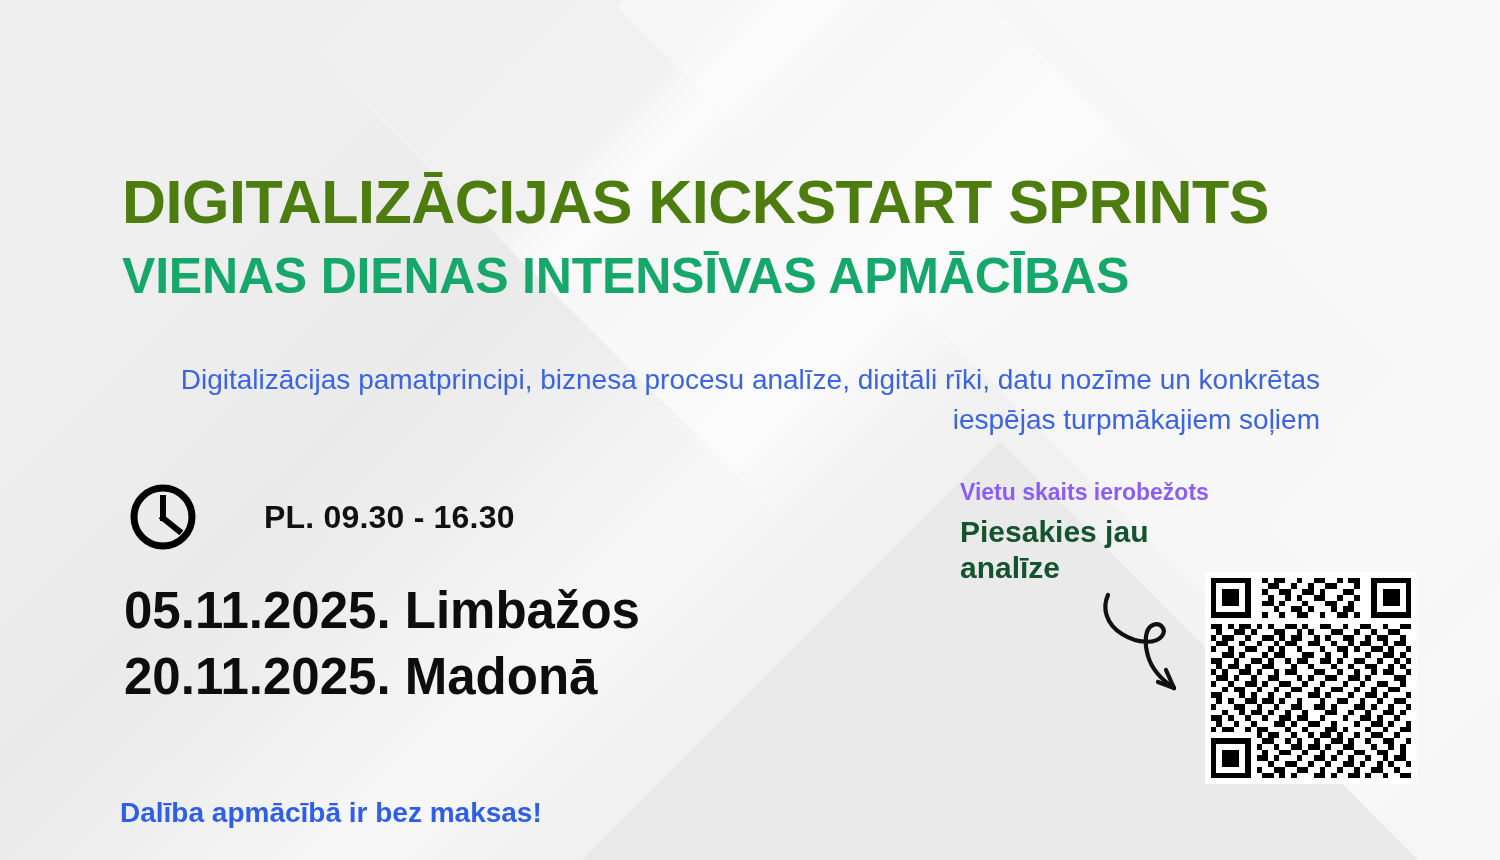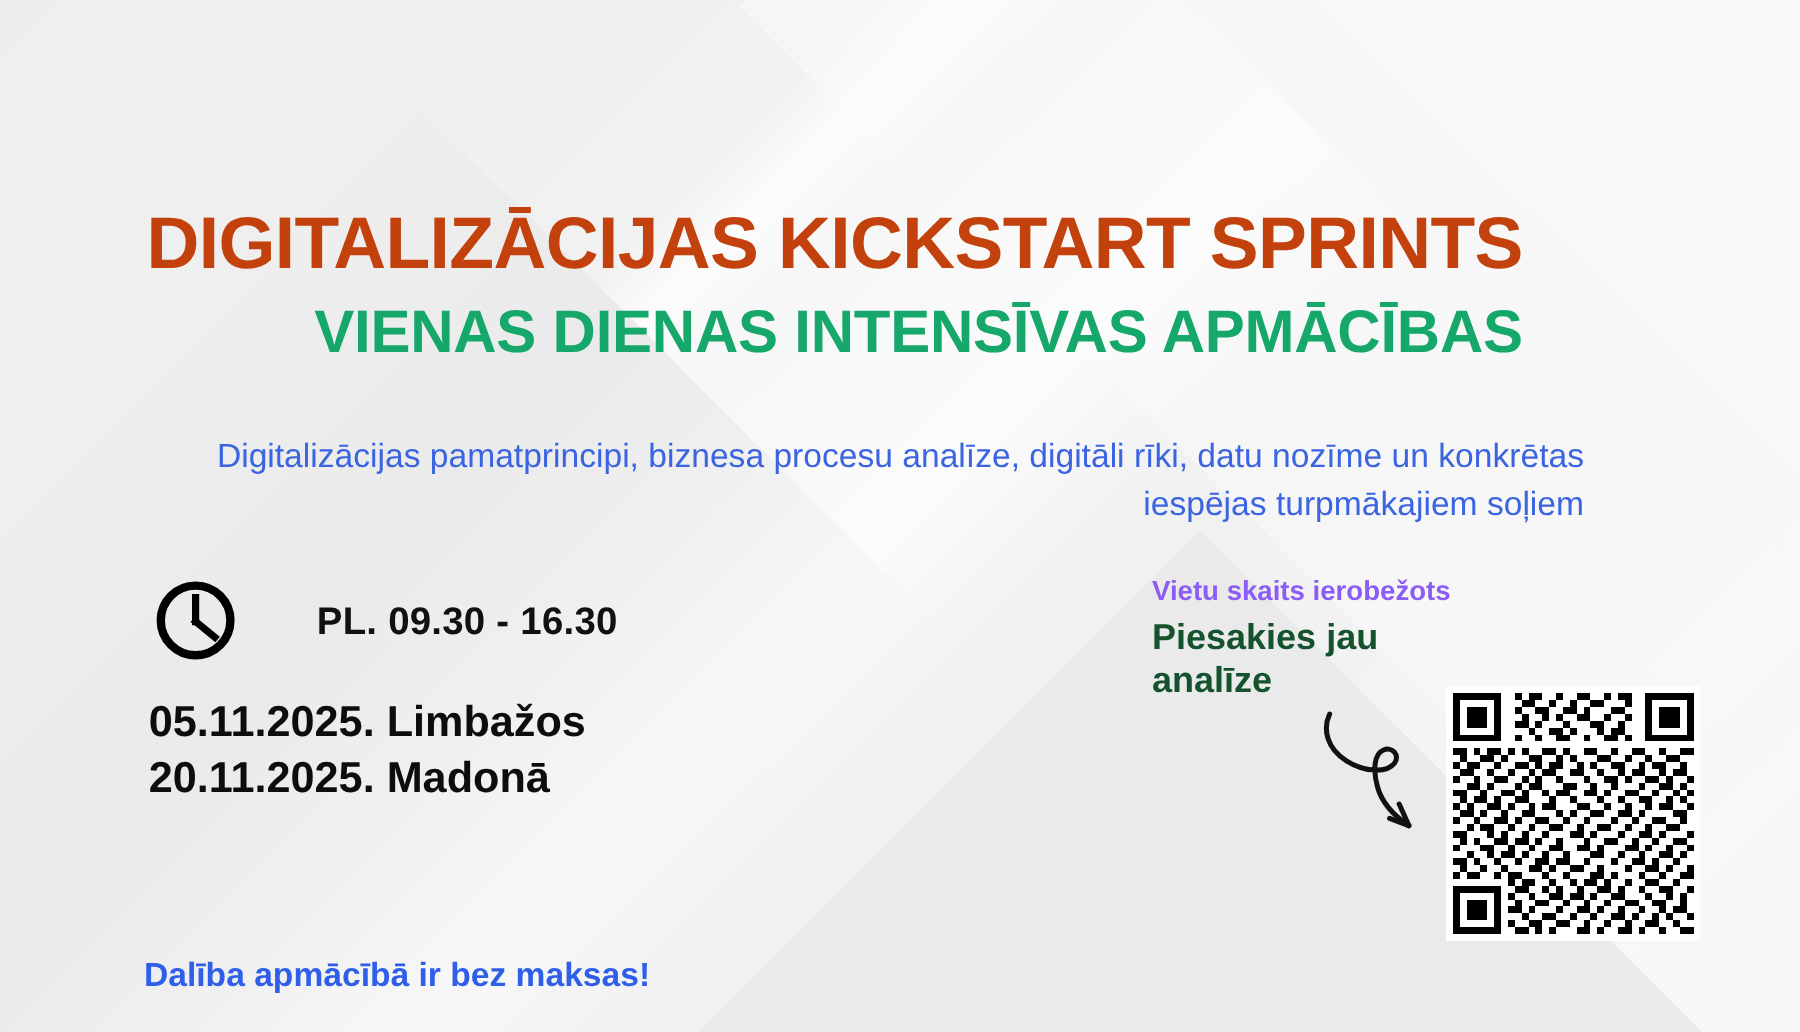--- a/index.html
+++ b/index.html
@@ -131,21 +131,21 @@
     letter-spacing: 0.2px;
     margin-left: 46px;
   }
 
   .dates {
     position: absolute;
     left: 124px;
     top: 578px;
   }
   .date-line {
-    font-size: 36px;
+    font-size: 51px;
     font-weight: 700;
     color: #0d0d0d;
     line-height: 1.30;
     white-space: nowrap;
   }
 
   .free-note {
     position: absolute;
     left: 120px;
     top: 797px;
@@ -204,22 +204,22 @@
   <div class="bg-shape wedge-tr"></div>
   <div class="bg-shape wash-r"></div>
   <div class="bg-shape band-mid"></div>
   <div class="bg-shape streak-ul"></div>
   <div class="bg-shape band-ll"></div>
   <div class="bg-shape chevron-bc"></div>
 
   <div class="content">
 
     <div class="title-wrap">
-      <div class="title-main" id="t-main" style="color: #c2410c;">DIGITALIZĀCIJAS KICKSTART SPRINTS</div>
-      <div class="title-sub" id="t-sub" style="color: rgb(22, 168, 107); text-align: right;">VIENAS DIENAS INTENSĪVAS APMĀCĪBAS</div>
+      <div class="title-main" id="t-main" style="color: #4d7c0f;">DIGITALIZĀCIJAS KICKSTART SPRINTS</div>
+      <div class="title-sub" id="t-sub" style="color: rgb(22, 168, 107);">VIENAS DIENAS INTENSĪVAS APMĀCĪBAS</div>
     </div>
 
     <div class="lead" id="lead-p" style="color: rgb(58, 100, 226); text-align: right;">Digitalizācijas pamatprincipi, biznesa procesu analīze, digitāli rīki, datu nozīme un konkrētas iespējas turpmākajiem soļiem</div>
 
     <div class="time-row">
       <span class="clock-icon-wrap">
         <svg class="clock-icon" viewBox="0 0 70 70" xmlns="http://www.w3.org/2000/svg" aria-hidden="true">
           <circle cx="35" cy="35" r="29" fill="none" stroke="#000000" stroke-width="7"></circle>
           <path d="M35 16 L35 36" fill="none" stroke="#000000" stroke-width="6" stroke-linecap="square"></path>
           <path d="M35 36 L51 49" fill="none" stroke="#000000" stroke-width="6" stroke-linecap="square"></path>

